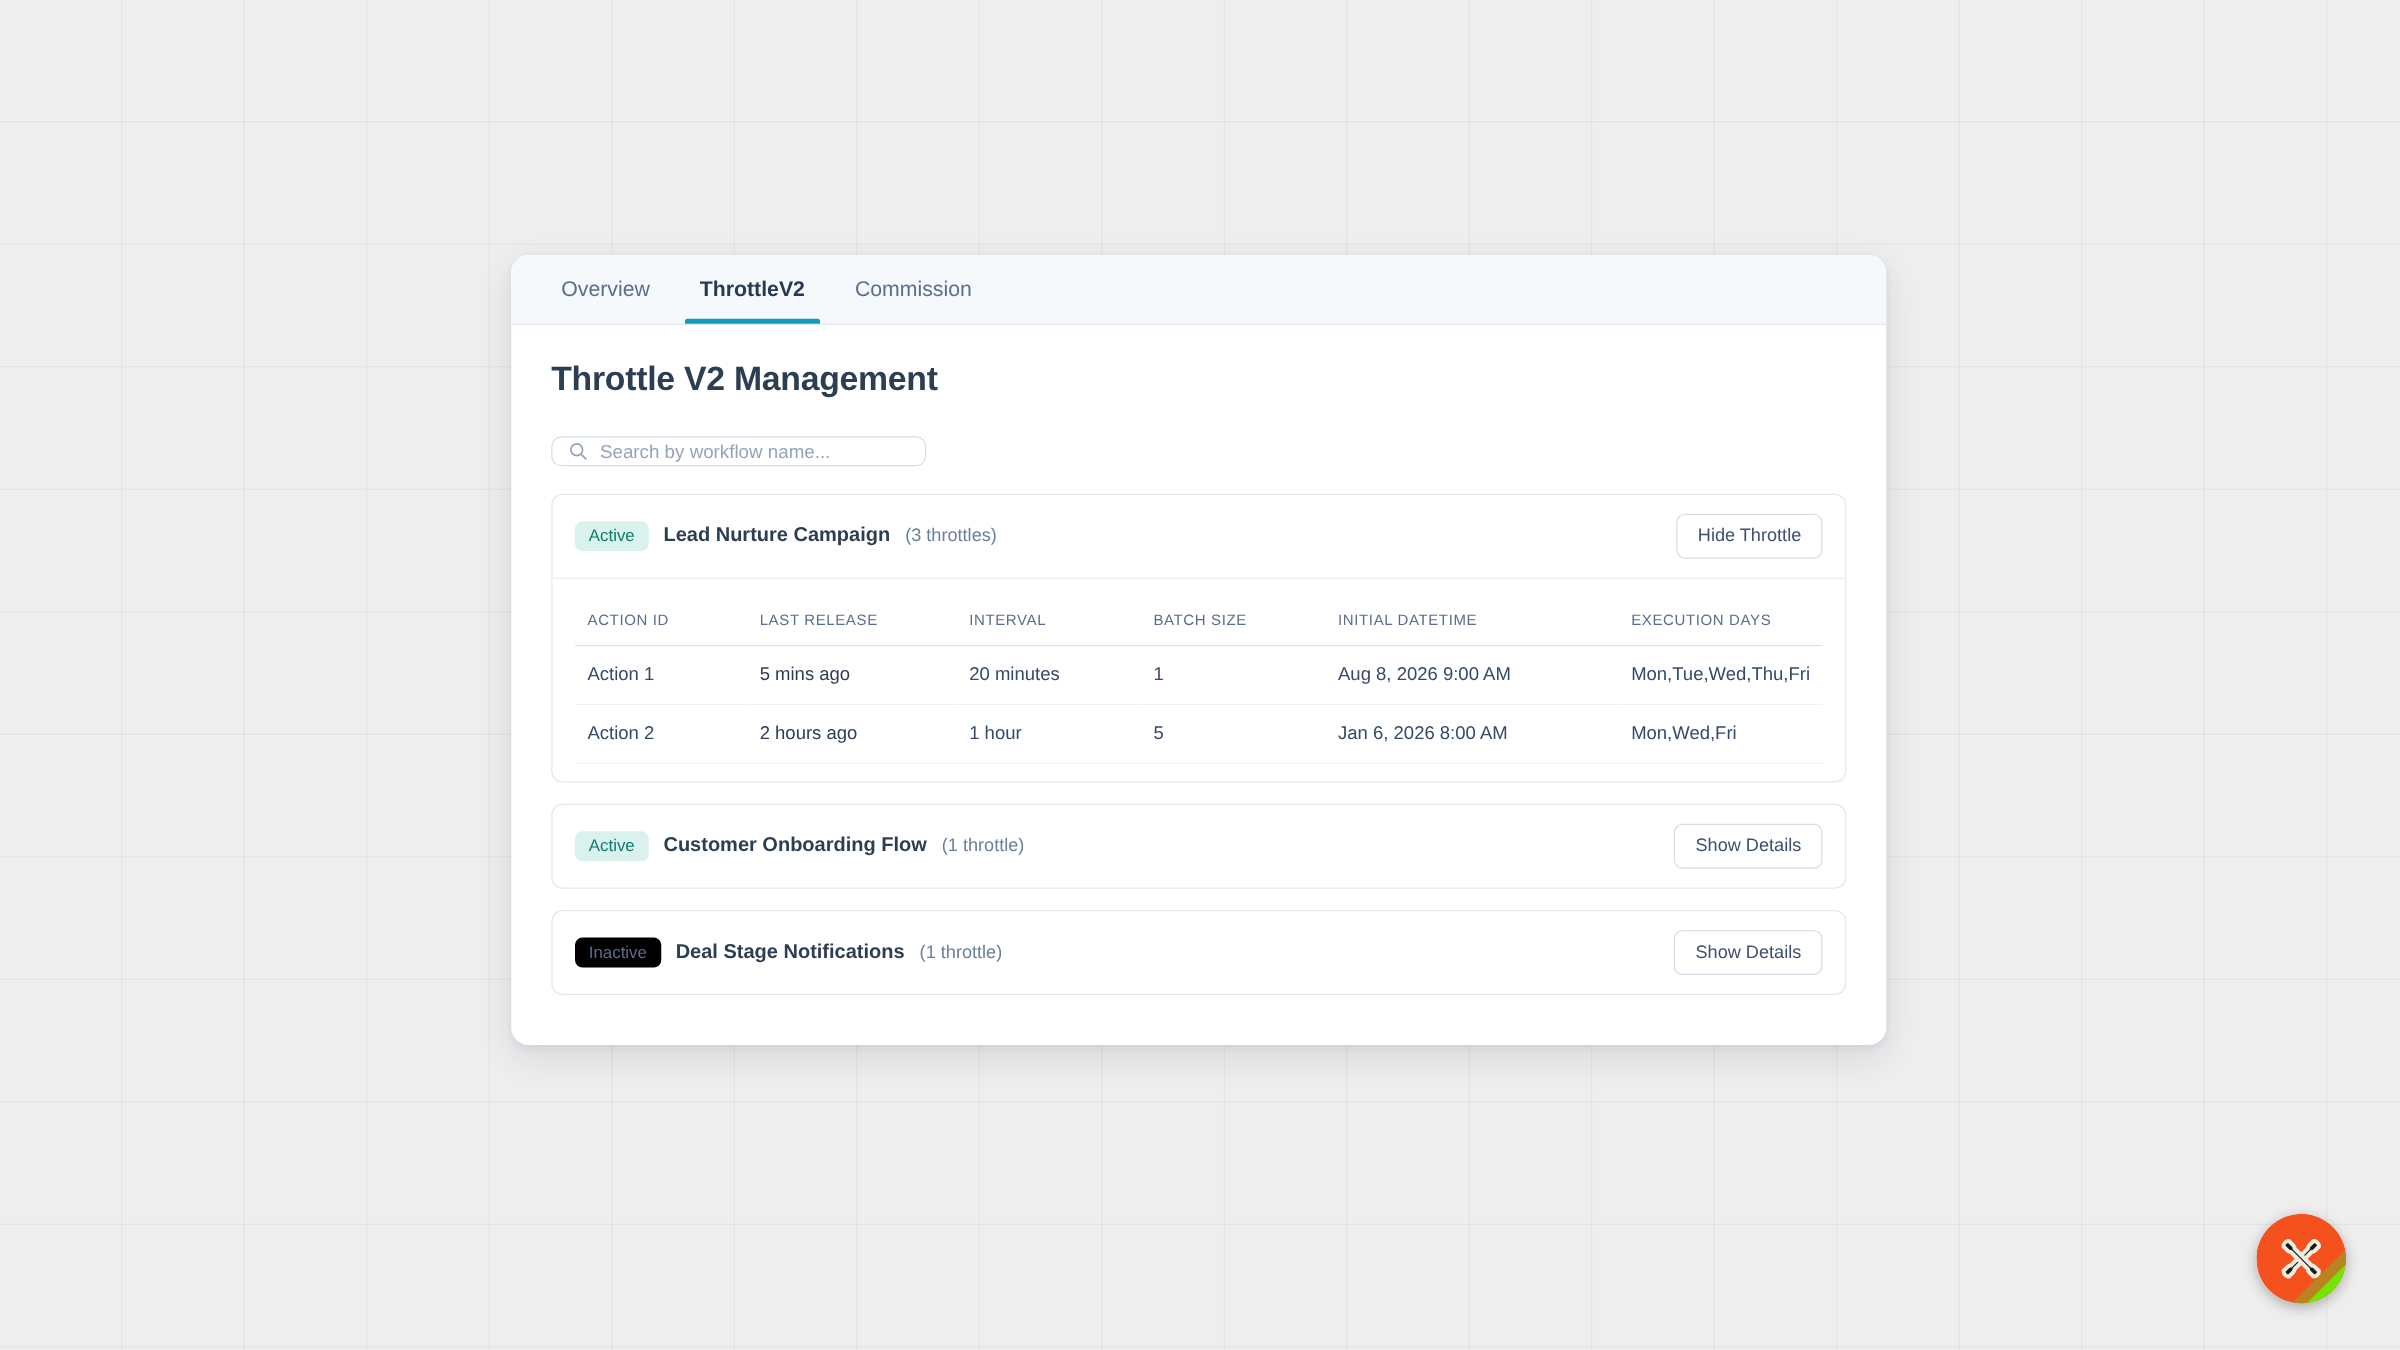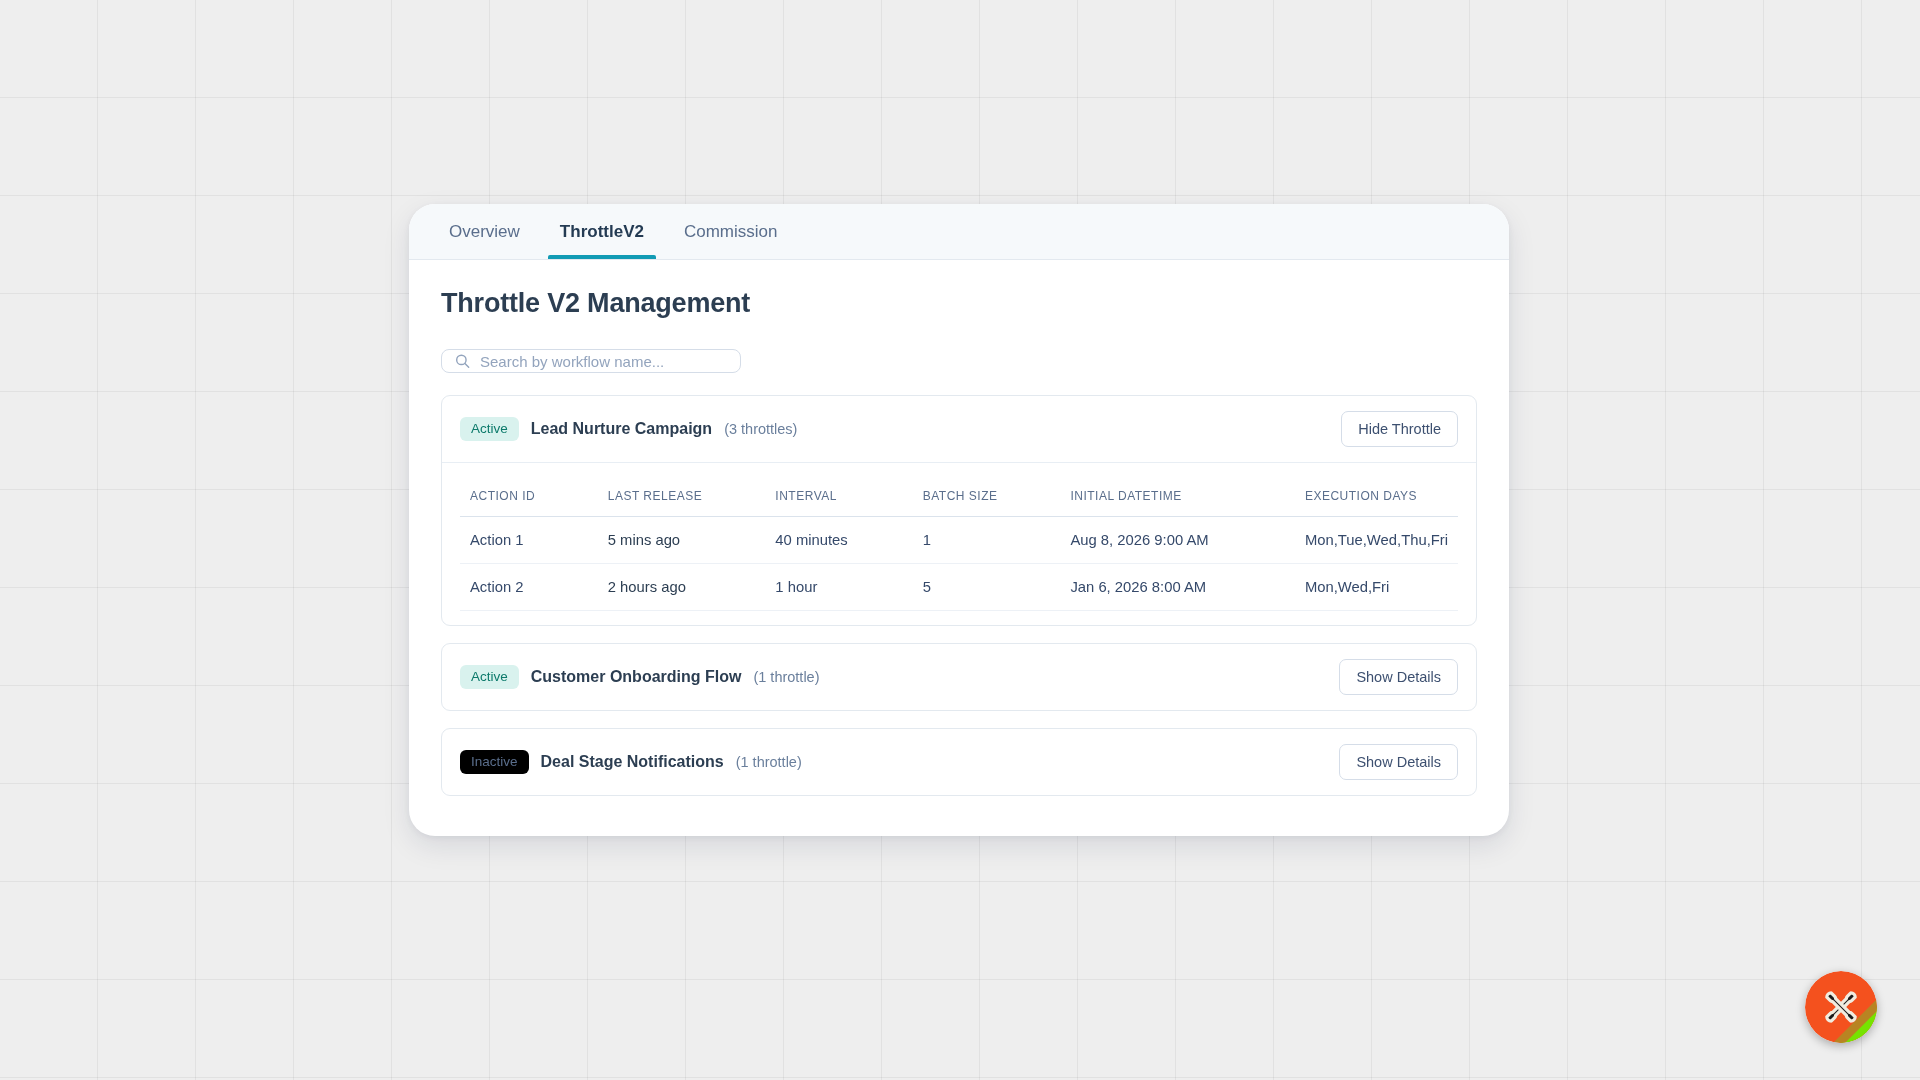--- a/index.html
+++ b/index.html
@@ -20,21 +20,21 @@
     position: relative;
   }
 
   
   .app-panel {
     position: absolute;
     left: 409px;
     top: 204px;
     width: 1100px;
     background: #ffffff;
-    border-radius: 26px;
+    border-radius: 14px;
     box-shadow: 0 10px 28px rgba(15, 32, 66, 0.10), 0 2px 6px rgba(15, 32, 66, 0.06);
     overflow: hidden;
   }
 
   
   .tab-bar {
     display: flex;
     align-items: flex-end;
     height: 56px;
     background: #f6f9fb;
@@ -268,21 +268,21 @@
               <th class="col-interval">INTERVAL</th>
               <th class="col-batch">BATCH SIZE</th>
               <th class="col-datetime">INITIAL DATETIME</th>
               <th class="col-days">EXECUTION DAYS</th>
             </tr>
           </thead>
           <tbody>
             <tr>
               <td>Action 1</td>
               <td class="bold">5 mins ago</td>
-              <td>40 minutes</td>
+              <td>20 minutes</td>
               <td>1</td>
               <td>Aug 8, 2026 9:00 AM</td>
               <td>Mon,Tue,Wed,Thu,Fri</td>
             </tr>
             <tr>
               <td>Action 2</td>
               <td class="bold">2 hours ago</td>
               <td>1 hour</td>
               <td>5</td>
               <td>Jan 6, 2026 8:00 AM</td>

